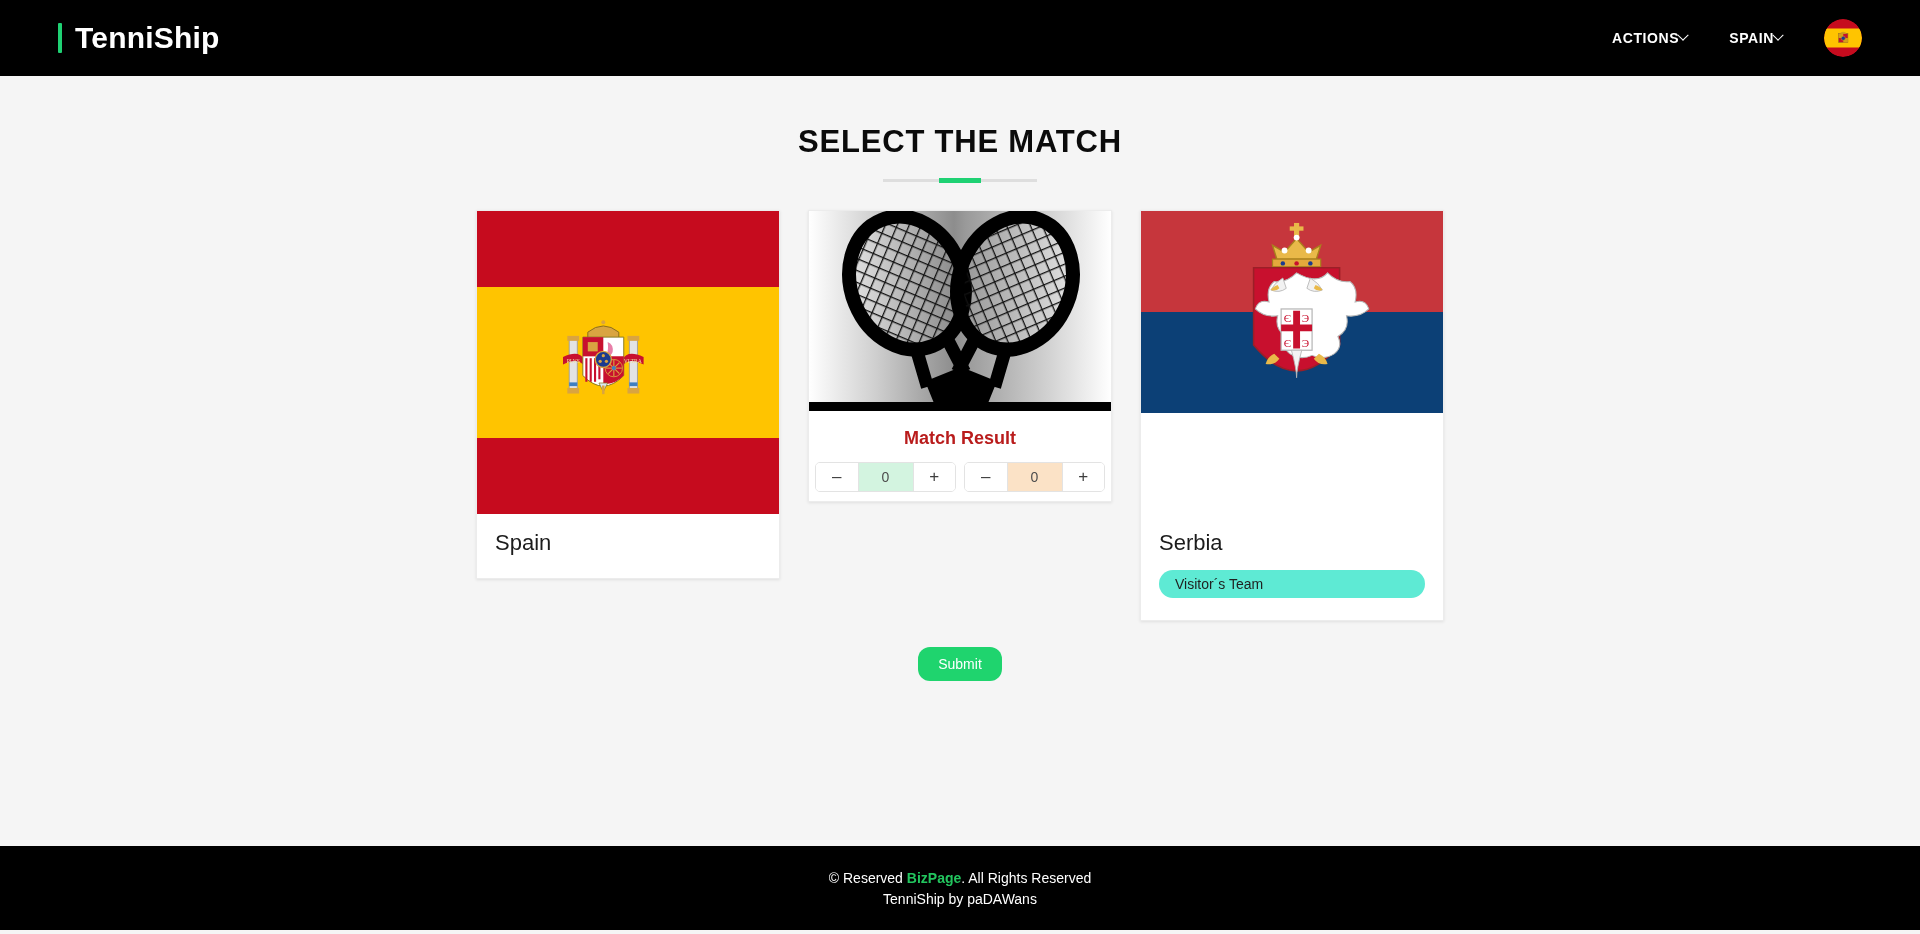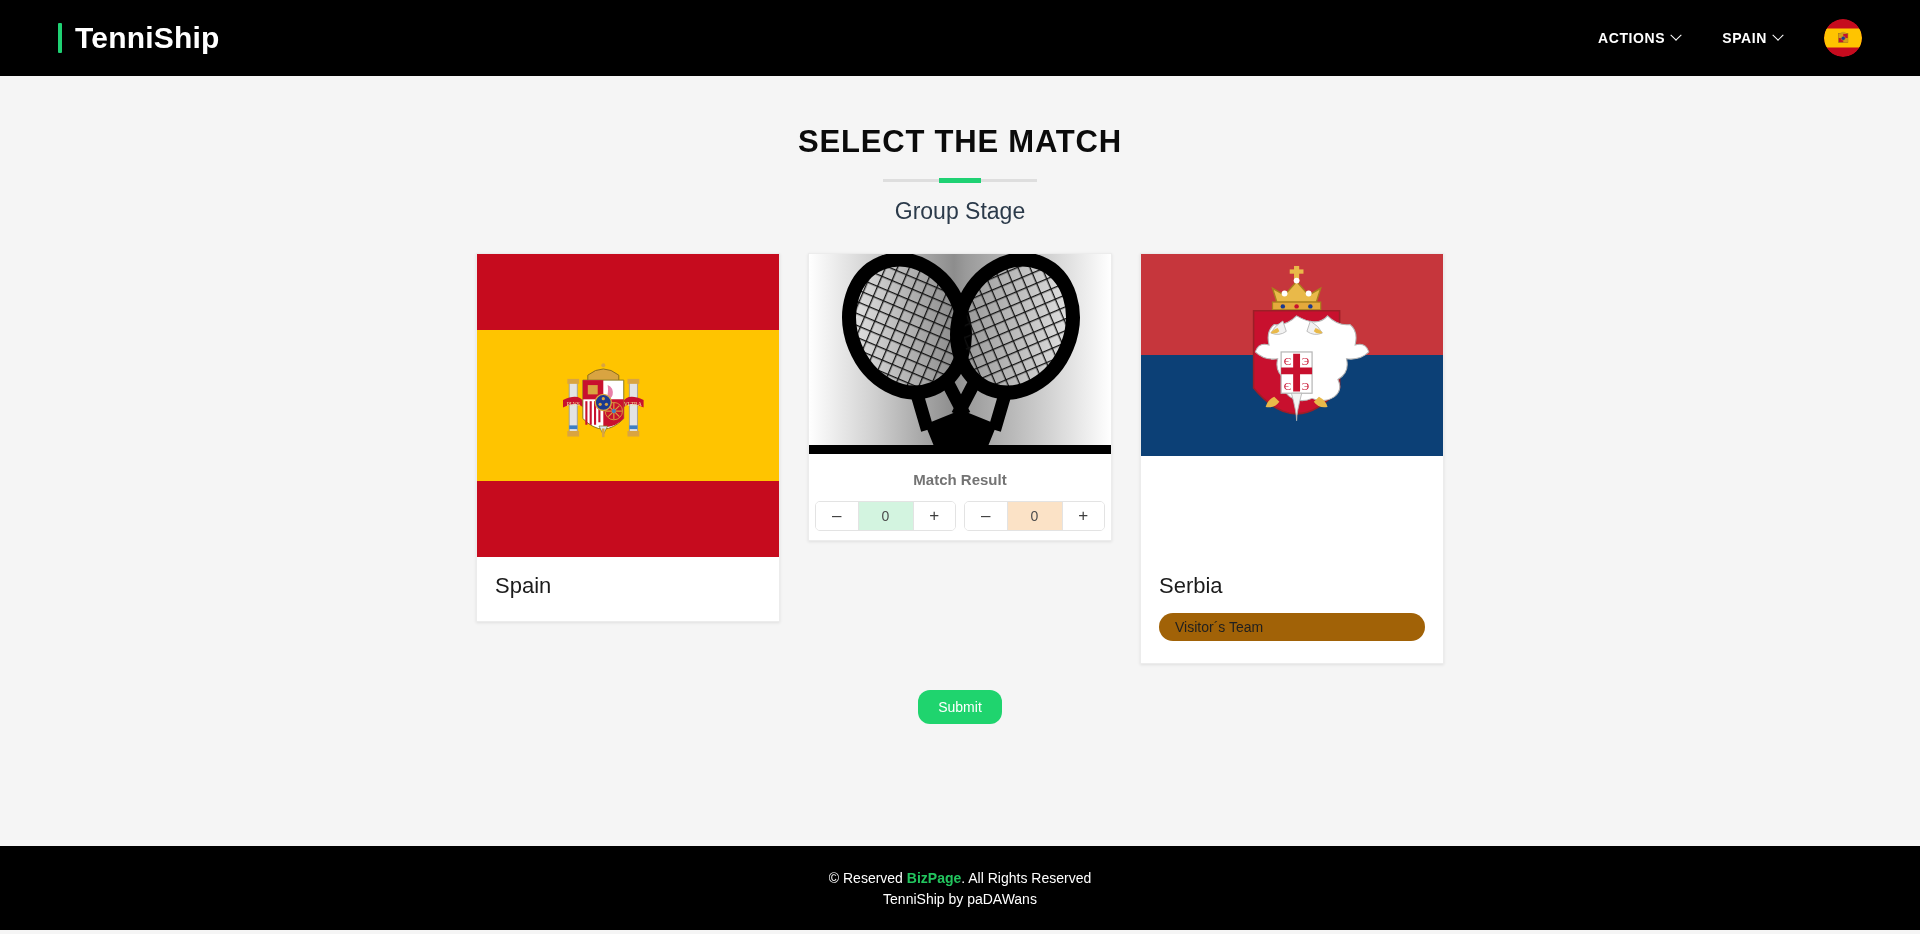--- a/index.html
+++ b/index.html
@@ -53,21 +53,20 @@
     gap: 42px;
   }
 
   .nav-item {
     color: #ffffff;
     font-size: 14px;
     font-weight: 700;
     letter-spacing: 0.6px;
     display: flex;
     align-items: center;
-    gap: 7px;
     cursor: pointer;
     white-space: nowrap;
   }
 
   .chev {
     display: inline-block;
     width: 8px;
     height: 8px;
     border-right: 1.6px solid #ffffff;
     border-bottom: 1.6px solid #ffffff;
@@ -166,21 +165,21 @@
     padding: 6px 16px;
     color: #1f1f1f;
   }
 
   .card-local .team-name,
   .card-local .team-badge { text-align: left; }
   .card-visitor .team-name,
   .card-visitor .team-badge { text-align: left; }
 
   .badge-local   { background: #d3f4e0; }
-  .badge-visitor { background: #a16207; }
+  .badge-visitor { background: #5eead4; }
 
   
   .result-card {
     width: 304px;
     background: #ffffff;
     border: 1px solid #ececec;
     box-shadow: 0 1px 3px rgba(0,0,0,0.09);
     overflow: hidden;
   }
 
@@ -196,23 +195,23 @@
 
   .racket-base {
     position: absolute;
     left: 0; right: 0; bottom: 0;
     height: 9px;
     background: #000000;
   }
 
   .result-title {
     text-align: center;
-    font-size: 15px;
+    font-size: 18px;
     font-weight: 700;
-    color: #737373;
+    color: #b91c1c;
     padding: 17px 0 13px 0;
   }
 
   .steppers {
     display: flex;
     justify-content: center;
     gap: 8px;
     padding: 0 6px 9px 6px;
   }
 
@@ -321,21 +320,20 @@
         </g>
       </svg>
     </div>
   </div>
 </div>
 
 <div class="main">
 
   <div class="page-title">SELECT THE MATCH</div>
   <div class="divider"></div>
-  <div class="page-subtitle">Group Stage</div>
 
   <div class="match-row">
 
     <div class="team-card card-local">
       <div class="flag-box">
         <svg width="304" height="303" viewBox="0 0 304 303" preserveAspectRatio="none">
           <rect x="0" y="0" width="304" height="303" fill="#c60b1e"></rect>
           <rect x="0" y="76" width="304" height="151" fill="#ffc400"></rect>
           <g transform="translate(86,110) scale(0.62)">
             <path d="M40 18 Q65 -2 90 18 L90 30 L40 30 Z" fill="#d9a441" stroke="#8a6d1b" stroke-width="1.6"></path>

